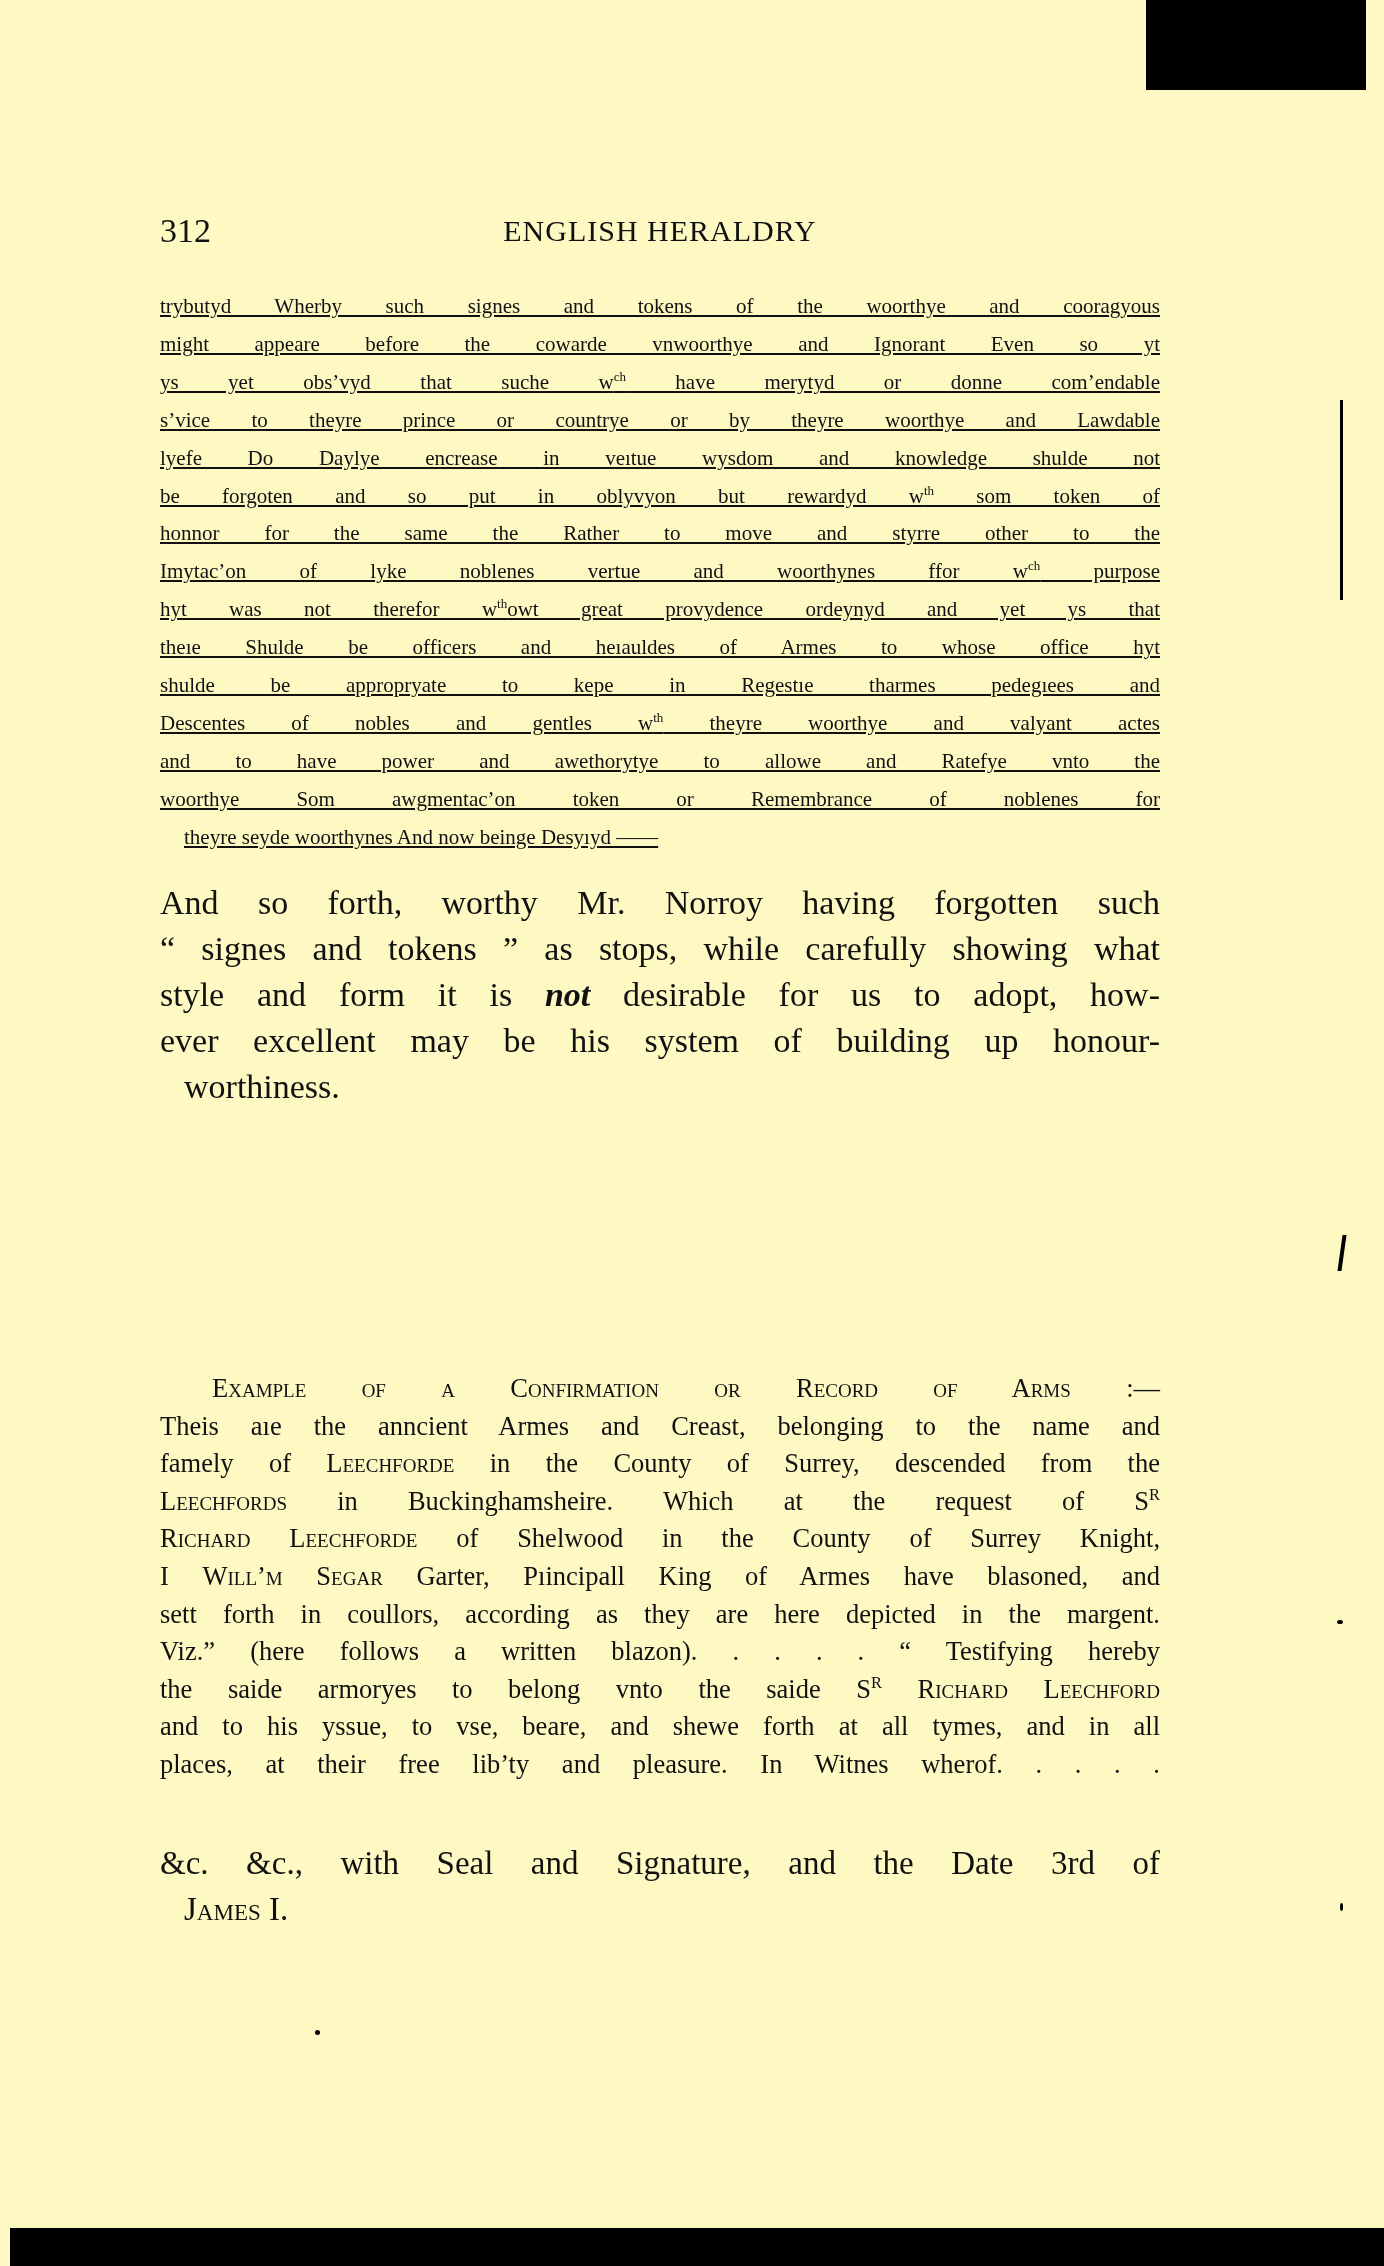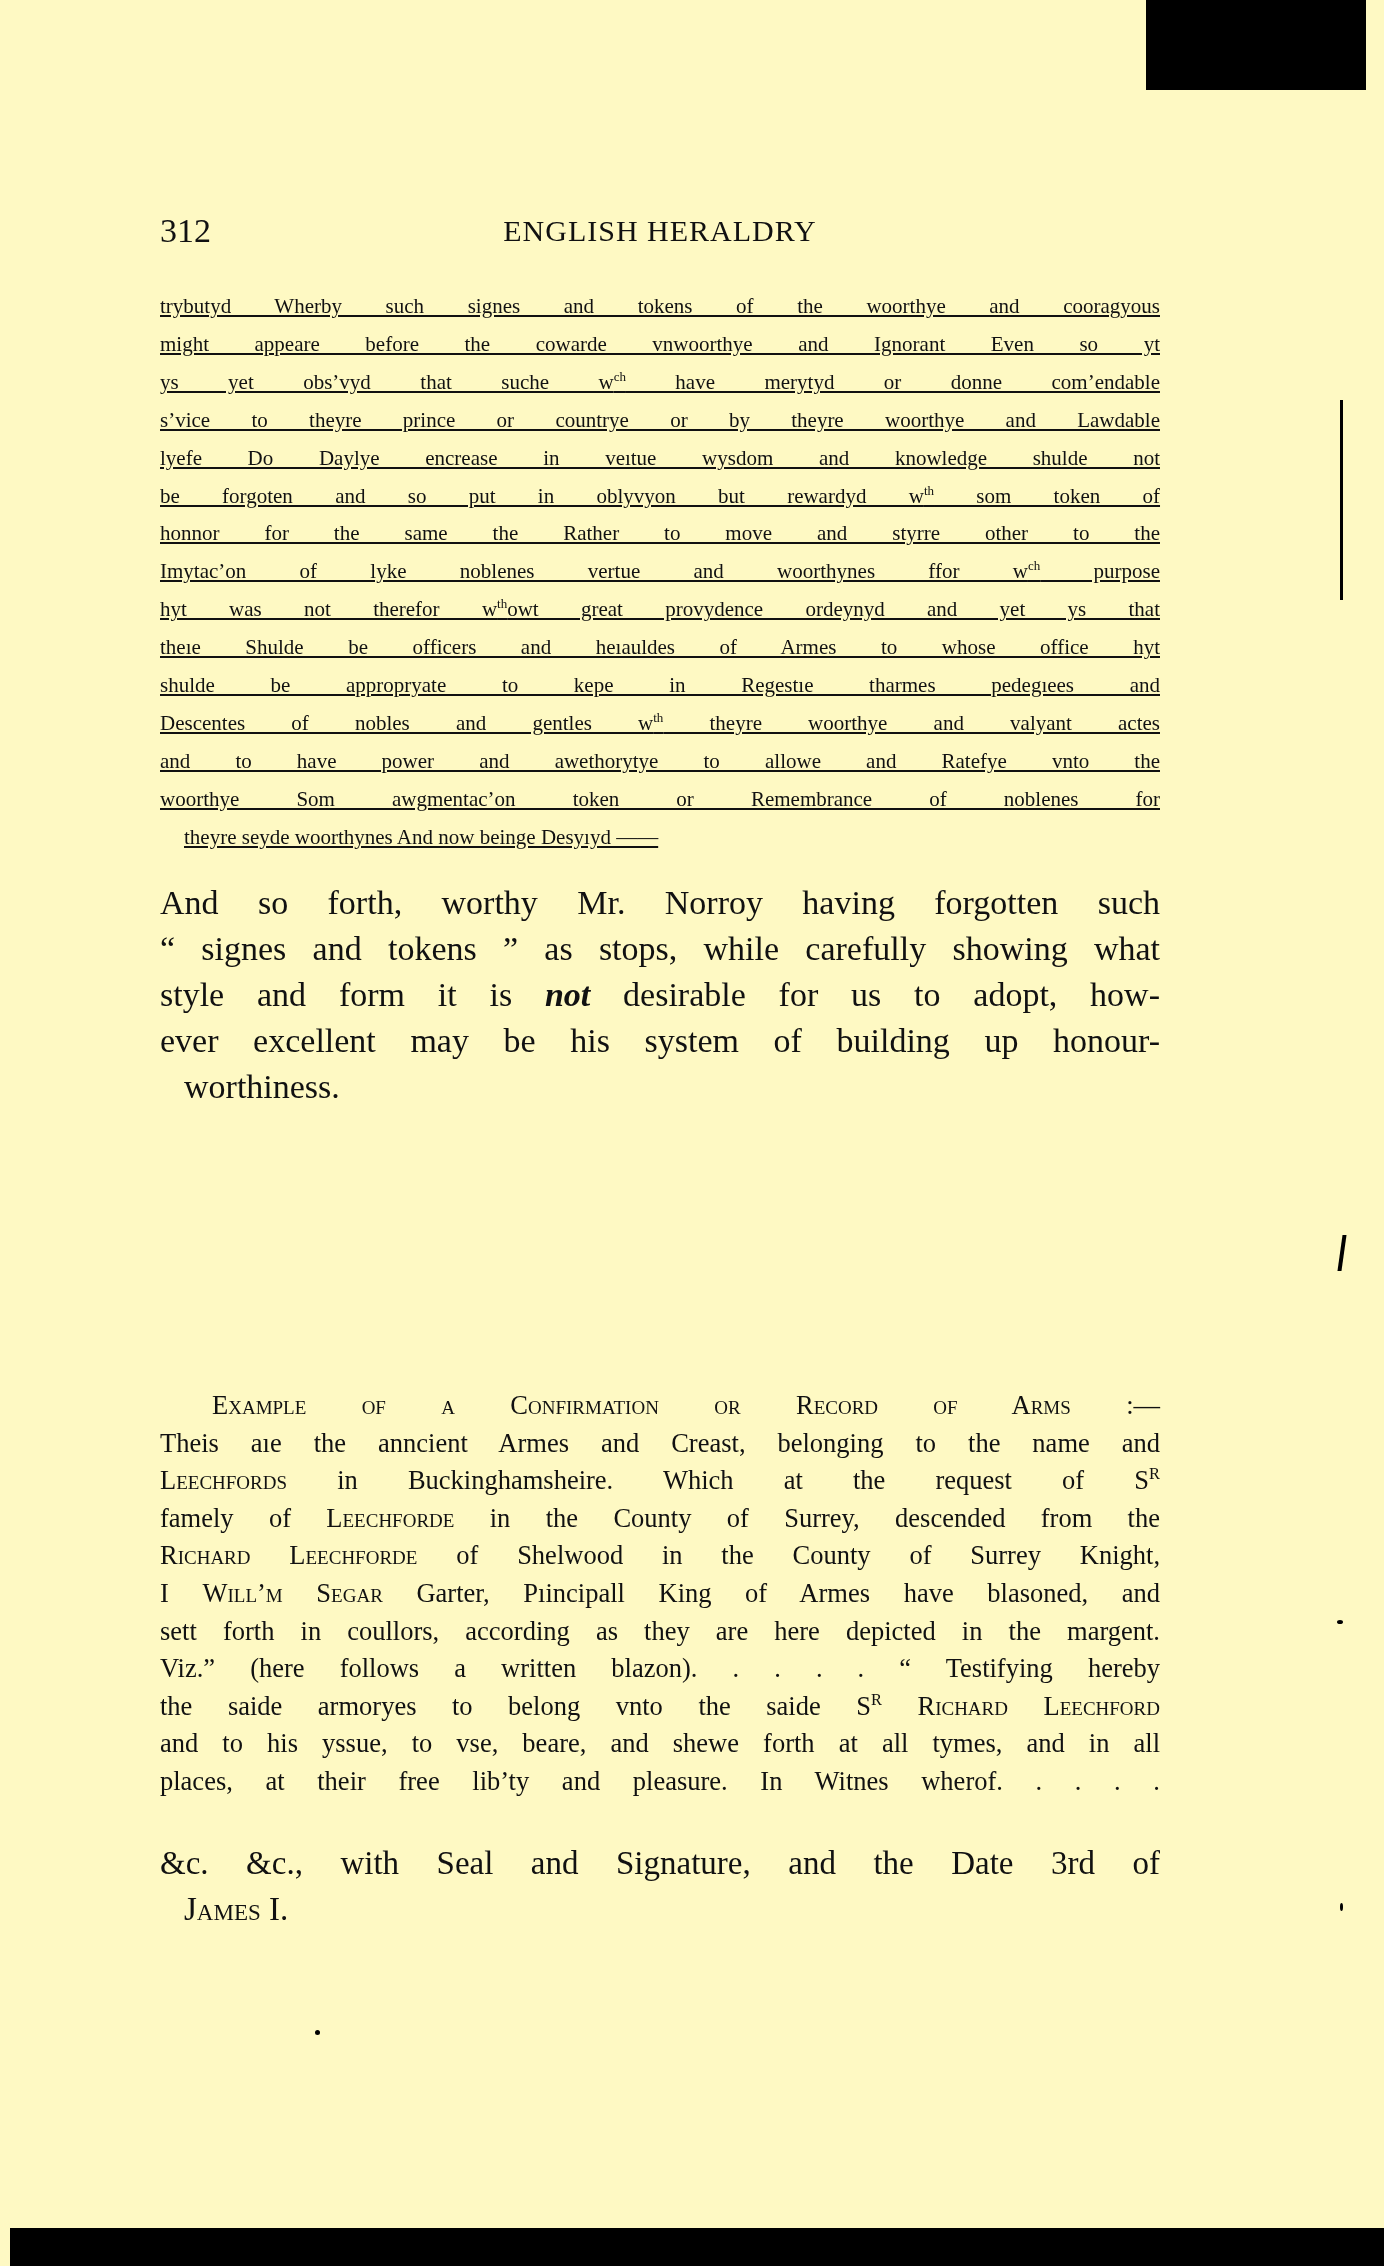--- a/index.html
+++ b/index.html
@@ -14,21 +14,21 @@
 
   .text { position: absolute; left: 160px; width: 1000px; font-family: "Liberation Serif", serif; color: #111; }
   .text p { margin: 0; text-align: justify; text-align-last: justify; }
   .text p.last { text-align-last: left; margin-left: 24px; }
 
   .quote { top: 288px; font-size: 21px; line-height: 37.9px; text-decoration: underline; }
   .body-para { font-size: 34px; line-height: 46px; }
   .p1 { top: 880px; }
   .p2 { top: 1160px; }
   .p2 .indent { padding-left: 60px; }
-  .example { top: 1370px; font-size: 26.5px; line-height: 37.6px; margin-top: 17px; }
+  .example { top: 1370px; font-size: 26.5px; line-height: 37.6px; }
   .example .indent { padding-left: 52px; }
   .sc { font-variant: small-caps; }
   .closing { top: 1840px; font-size: 33px; line-height: 46px; }
 
   sup { font-size: 62%; line-height: 0; vertical-align: 0.6em; }
   em { font-style: italic; font-weight: bold; }
 
   
   .art { position: absolute; background: #000; }
   .clip-top { left: 1146px; top: 0; width: 220px; height: 90px; }
@@ -78,22 +78,22 @@
       <p>“ signes and tokens ” as stops, while carefully showing what</p>
       <p>style and form it is <em>not</em> desirable for us to adopt, how-</p>
       <p>ever excellent may be his system of building up honour-</p>
       <p class="last">worthiness.</p>
     </div>
 
 
   <div class="text example">
     <p class="indent"><span class="sc">Example of a Confirmation or Record of Arms :—</span></p>
     <p>Theis aıe the anncient Armes and Creast, belonging to the name and</p>
+    <p><span>famely of </span><span class="sc">Leechforde</span><span> in the County of Surrey, descended from the</span></p>
     <p><span class="sc">Leechfords</span><span> in Buckinghamsheire.  Which at the request of S</span><sup>R</sup></p>
-    <p><span>famely of </span><span class="sc">Leechforde</span><span> in the County of Surrey, descended from the</span></p>
     <p><span class="sc">Richard Leechforde</span><span> of Shelwood in the County of Surrey Knight,</span></p>
     <p><span>I </span><span class="sc">Will’m Segar</span><span> Garter, Pıincipall King of Armes have blasoned, and</span></p>
     <p>sett forth in coullors, according as they are here depicted in the margent.</p>
     <p>Viz.” (here follows a written blazon).  .  .  .  .   “ Testifying hereby</p>
     <p><span>the saide armoryes to belong vnto the saide S</span><sup>R</sup><span class="sc"> Richard Leechford</span></p>
     <p>and to his yssue, to vse, beare, and shewe forth at all tymes, and in all</p>
     <p>places, at their free lib’ty and pleasure.   In Witnes wherof.  .  .  .  .</p>
   </div>
 
   <div class="text closing">

